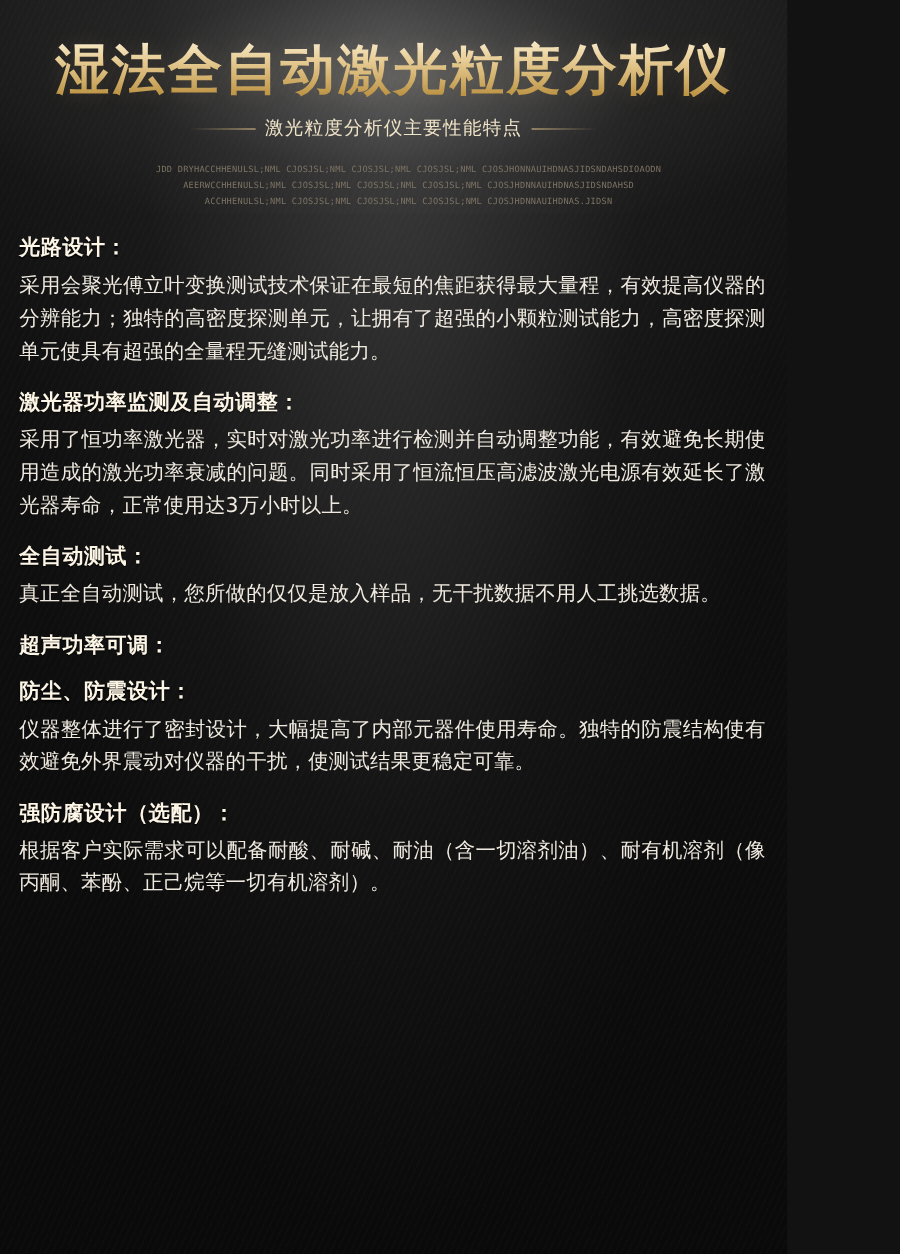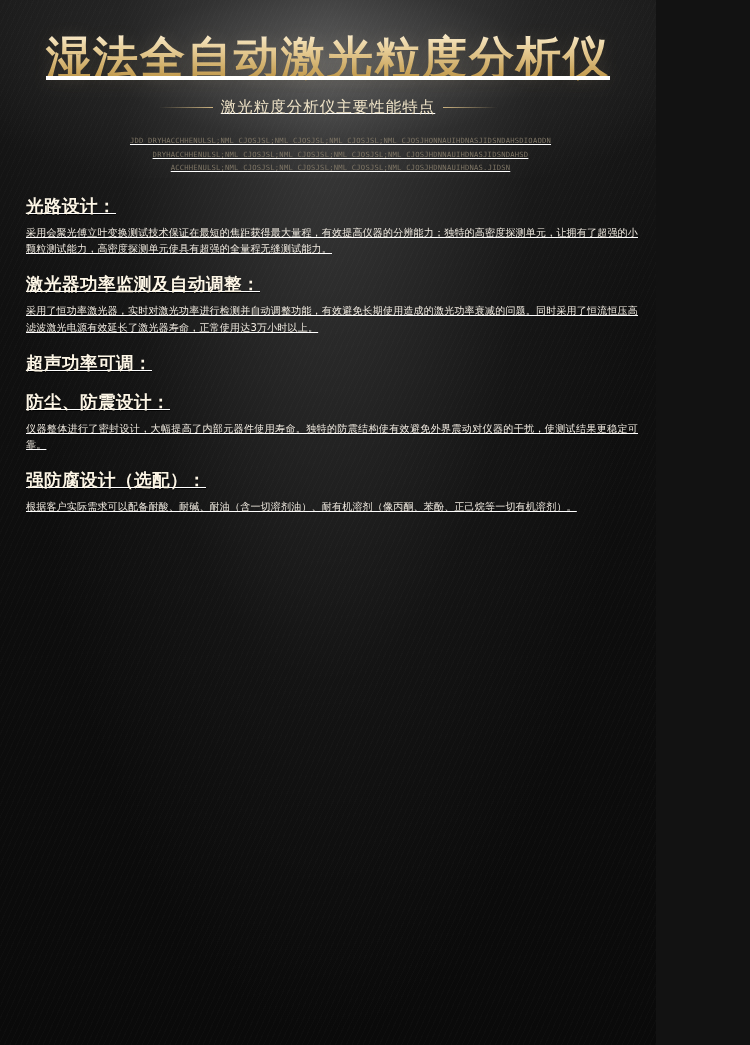--- a/index.html
+++ b/index.html
@@ -15,21 +15,20 @@
     color: #ffffff;
   }
 
   .page {
     position: relative;
     width: 656px;
     height: 1045px;
     background:
       radial-gradient(ellipse at 50% 6%, rgba(90,90,90,0.55) 0%, rgba(40,40,40,0.25) 45%, rgba(10,10,10,0) 70%),
       linear-gradient(180deg, #1c1c1c 0%, #151515 14%, #101010 30%, #0d0d0d 60%, #0a0a0a 100%);
-    text-decoration: underline;
   }
 
   
   .page::before {
     content: "";
     position: absolute;
     inset: 0;
     background-image:
       repeating-linear-gradient(115deg, rgba(255,255,255,0.016) 0px, rgba(255,255,255,0.016) 1px, rgba(0,0,0,0) 1px, rgba(0,0,0,0) 5px);
     pointer-events: none;
@@ -97,35 +96,35 @@
     line-height: 1.85;
     letter-spacing: 0.2px;
     font-family: "DejaVu Sans Mono", "Liberation Mono", monospace;
     padding-left: 25px;
   }
   .micro-lines div { white-space: nowrap; }
 
   
   .content {
     position: relative;
-    padding: 16px 18px 10px 26px;
+    padding: 16px 18px 10px 16px;
   }
   .section { margin-bottom: 15px; }
   .section:last-child { margin-bottom: 12px; }
 
   .sec-heading {
     font-size: 17.5px;
     font-weight: bold;
     color: #fdf6e6;
     letter-spacing: 0.5px;
     margin-bottom: 7px;
     text-shadow: 0 1px 1px rgba(0,0,0,0.8);
   }
   .sec-body {
-    font-size: 10px;
+    font-size: 17px;
     line-height: 1.62;
     color: #efe9df;
     letter-spacing: 0.2px;
     text-align: justify;
     text-justify: inter-ideograph;
   }
 </style>
 </head>
 <body>
 
@@ -137,38 +136,42 @@
     <h1 class="main-title">湿法全自动激光粒度分析仪</h1>
 
     <div class="subtitle-row">
       <span class="sub-line"></span>
       <span class="subtitle">激光粒度分析仪主要性能特点</span>
       <span class="sub-line right"></span>
     </div>
 
     <div class="micro-lines">
       <div>JDD DRYHACCHHENULSL;NML CJOSJSL;NML CJOSJSL;NML CJOSJSL;NML CJOSJHONNAUIHDNASJIDSNDAHSDIOAODN</div>
-      <div>DRYHACCHHENULSL;NML CJOSJSL;NML CJOSJSL;NML CJOSJSL;NML CJOSJHDNNAUIHDNASJIDSNDAHSD</div>
+      <div>AEERWCCHHENULSL;NML CJOSJSL;NML CJOSJSL;NML CJOSJSL;NML CJOSJHDNNAUIHDNASJIDSNDAHSD</div>
       <div>ACCHHENULSL;NML CJOSJSL;NML CJOSJSL;NML CJOSJSL;NML CJOSJHDNNAUIHDNAS.JIDSN</div>
     </div>
   </div>
 
   <div class="content">
 
     <div class="section">
       <div class="sec-heading">光路设计：</div>
       <div class="sec-body">采用会聚光傅立叶变换测试技术保证在最短的焦距获得最大量程，有效提高仪器的分辨能力；独特的高密度探测单元，让拥有了超强的小颗粒测试能力，高密度探测单元使具有超强的全量程无缝测试能力。</div>
     </div>
 
 
     <div class="section">
       <div class="sec-heading">激光器功率监测及自动调整：</div>
       <div class="sec-body">采用了恒功率激光器，实时对激光功率进行检测并自动调整功能，有效避免长期使用造成的激光功率衰减的问题。同时采用了恒流恒压高滤波激光电源有效延长了激光器寿命，正常使用达3万小时以上。</div>
     </div>
 
+    <div class="section">
+      <div class="sec-heading">全自动测试：</div>
+      <div class="sec-body">真正全自动测试，您所做的仅仅是放入样品，无干扰数据不用人工挑选数据。</div>
+    </div>
 
 
     <div class="section">
       <div class="sec-heading">超声功率可调：</div>
     </div>
 
     <div class="section">
       <div class="sec-heading">防尘、防震设计：</div>
       <div class="sec-body">仪器整体进行了密封设计，大幅提高了内部元器件使用寿命。独特的防震结构使有效避免外界震动对仪器的干扰，使测试结果更稳定可靠。</div>
     </div>

